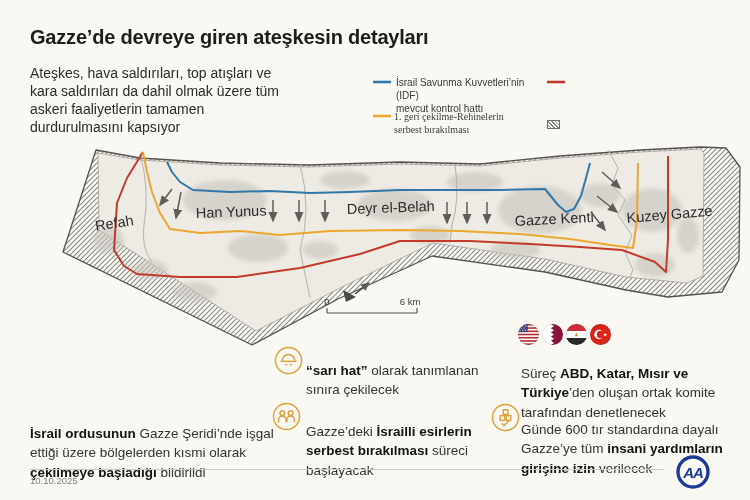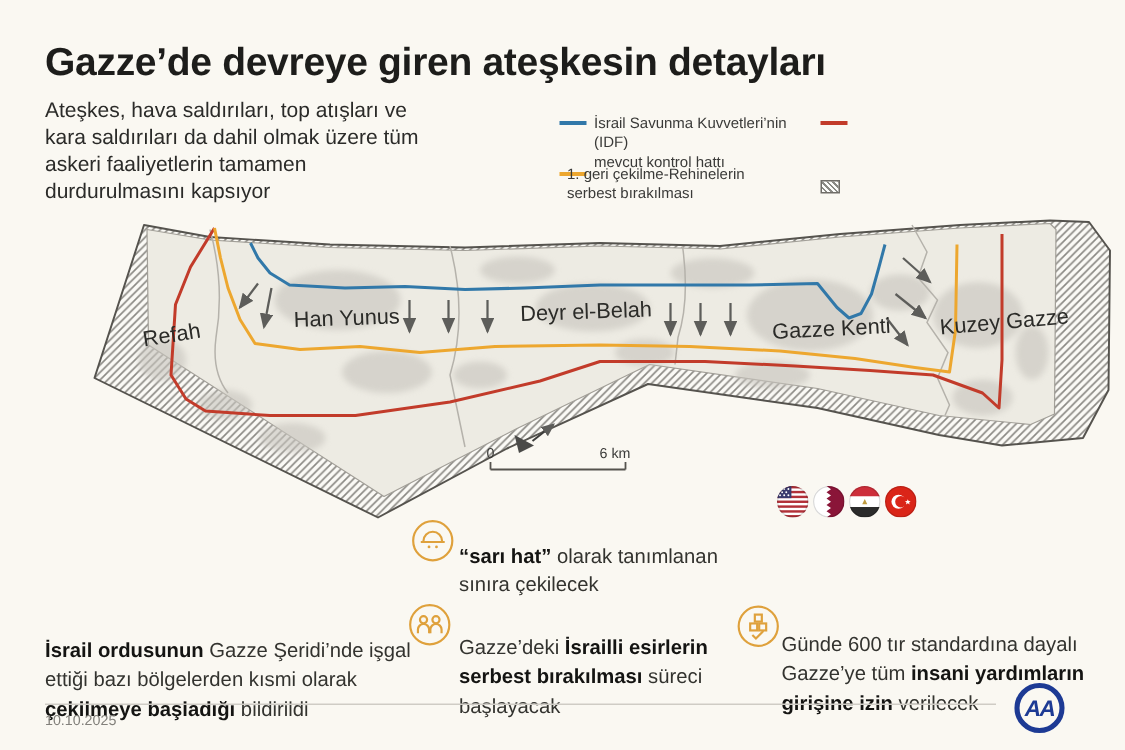--- a/index.html
+++ b/index.html
@@ -1,18 +1,18 @@
 <!DOCTYPE html>
 <html><head>
 <meta charset="utf-8">
 <style>
   html,body{margin:0;padding:0;background:#faf8f2;}
   .canvas{position:relative;width:750px;height:500px;background:#faf8f2;overflow:hidden;
           font-family:"Liberation Sans",sans-serif;color:#2b2b29;}
-  .title{position:absolute;left:30px;top:26px;font-size:26px;font-weight:bold;
+  .title{position:absolute;left:30px;top:26px;font-size:20px;font-weight:bold;
          color:#1d1d1b;letter-spacing:-0.2px;}
   .intro{position:absolute;left:30px;top:64px;width:330px;font-size:14px;line-height:18px;
          white-space:pre-line;color:#2b2b29;}
   .leg-text{position:absolute;font-size:10px;line-height:13px;white-space:pre-line;color:#3a3a38;}
   .leg-swatch{position:absolute;}
   .hatch-swatch{position:absolute;width:13px;height:9px;border:1px solid #6f6d68;box-sizing:border-box;
         background:repeating-linear-gradient(45deg,#fdfdfb 0 1.6px,#8a8a85 1.6px 2.6px);}
   .note{position:absolute;font-size:13.5px;line-height:19.5px;white-space:pre-line;color:#33332f;}
   .note b{color:#141412;}
   .icon{position:absolute;}
@@ -119,32 +119,32 @@
 
   <svg class="leg-swatch" style="left:372px;top:79px;" width="20" height="6">
     <line x1="1" y1="3" x2="19" y2="3" stroke-width="2.6" stroke="#3178a9"></line>
   </svg>
   <div class="leg-text" style="left:396px;top:76px;width:150px;">İsrail Savunma Kuvvetleri’nin (IDF)
 mevcut kontrol hattı</div>
 
   <svg class="leg-swatch" style="left:372px;top:113px;" width="20" height="6">
     <line x1="1" y1="3" x2="19" y2="3" stroke-width="2.6" stroke="#eda72f"></line>
   </svg>
-  <div class="leg-text" style="left:378px;top:110px;width:150px;">1. geri çekilme-Rehinelerin
+  <div class="leg-text" style="left:394px;top:110px;width:150px;font-family:Liberation Serif, serif;">1. geri çekilme-Rehinelerin
 serbest bırakılması</div>
 
   <svg class="leg-swatch" style="left:546px;top:79px;" width="20" height="6">
     <line x1="1" y1="3" x2="19" y2="3" stroke-width="2.6" stroke="#c23b2a"></line>
   </svg>
 
   <div class="hatch-swatch" style="left:547px;top:120px;"></div>
 
   <div class="note" style="left:30px;top:404px;width:250px;">
     <b>İsrail ordusunun</b><span> Gazze Şeridi’nde işgal
-ettiği bazı bölgelerden kısmi olarak
+ettiği üzere bölgelerden kısmi olarak
 </span><b>çekilmeye başladığı</b><span> bildirildi</span>
   </div>
 
   <svg class="icon" style="left:274px;top:346px;" width="29" height="29" viewBox="0 0 28 28" fill="none" stroke="#dfa13c" stroke-width="1.4">
     <circle cx="14" cy="14" r="12.6"></circle>
     <path d="M8,14.2 a6,6 0 0 1 12,0"></path>
     <path d="M6.3,14.8 h15.4"></path>
     <circle cx="11.6" cy="18" r="0.9" fill="#dfa13c" stroke="none"></circle>
     <circle cx="16.4" cy="18" r="0.9" fill="#dfa13c" stroke="none"></circle>
   </svg>
@@ -209,20 +209,25 @@
       <circle cx="10.5" cy="10.5" r="10.2" fill="none" stroke="rgba(0,0,0,0.15)"></circle>
     </g>
     <g transform="translate(72,0)" clip-path="url(#fc)">
       <rect width="21" height="21" fill="#da2518"></rect>
       <circle cx="9" cy="10.5" r="4.7" fill="#ffffff"></circle>
       <circle cx="10.6" cy="10.5" r="3.8" fill="#da2518"></circle>
       <path d="M15.2,8.8 l0.55,1.25 1.35,0.05 -1.05,0.9 0.4,1.3 -1.25,-0.8 -1.25,0.8 0.4,-1.3 -1.05,-0.9 1.35,-0.05 Z" fill="#ffffff"></path>
       <circle cx="10.5" cy="10.5" r="10.2" fill="none" stroke="rgba(0,0,0,0.15)"></circle>
     </g>
   </svg>
+  <div class="note" style="left:521px;top:344px;width:215px;">
+    <span>Süreç </span><b>ABD, Katar, Mısır ve
+Türkiye</b><span>’den oluşan ortak komite
+tarafından denetlenecek</span>
+  </div>
 
   <svg class="icon" style="left:491px;top:403px;" width="29" height="29" viewBox="0 0 28 28" fill="none" stroke="#dfa13c" stroke-width="1.4">
     <circle cx="14" cy="14" r="12.6"></circle>
     <rect x="11.8" y="6.5" width="4.5" height="4.5"></rect>
     <rect x="8.8" y="12.2" width="4.5" height="4.5"></rect>
     <rect x="14.6" y="12.2" width="4.5" height="4.5"></rect>
     <path d="M10.2,19.6 l2.3,2.3 l4.8,-4.8"></path>
   </svg>
   <div class="note" style="left:521px;top:400px;width:225px;">
     <span>Günde 600 tır standardına dayalı

